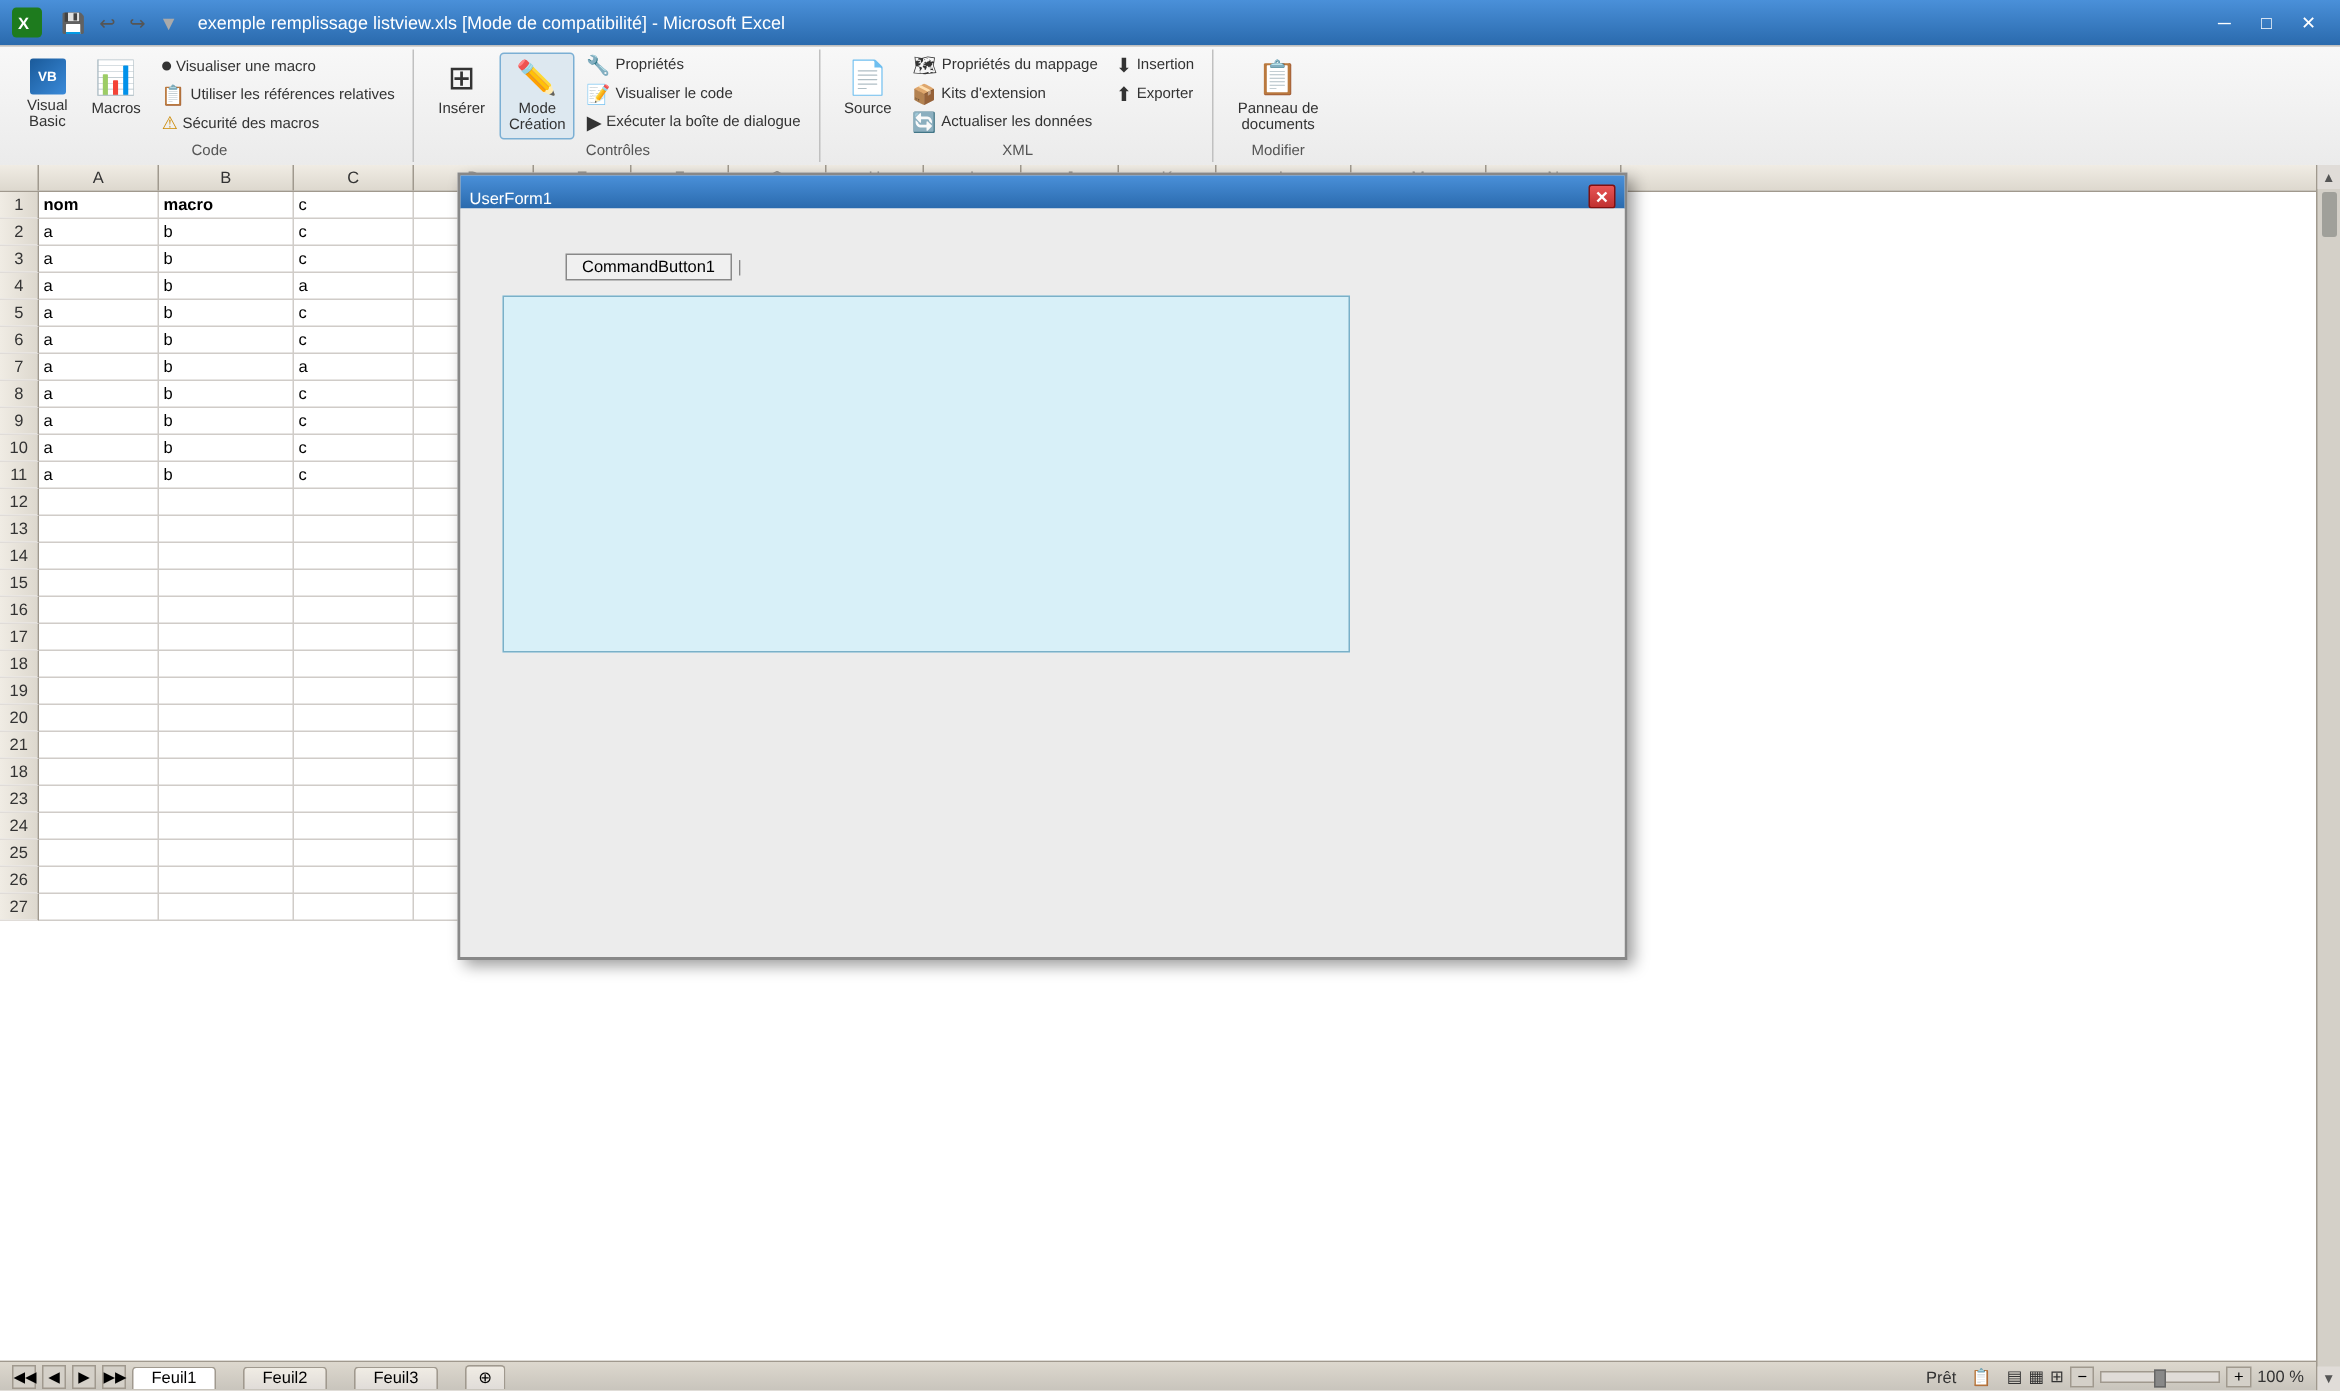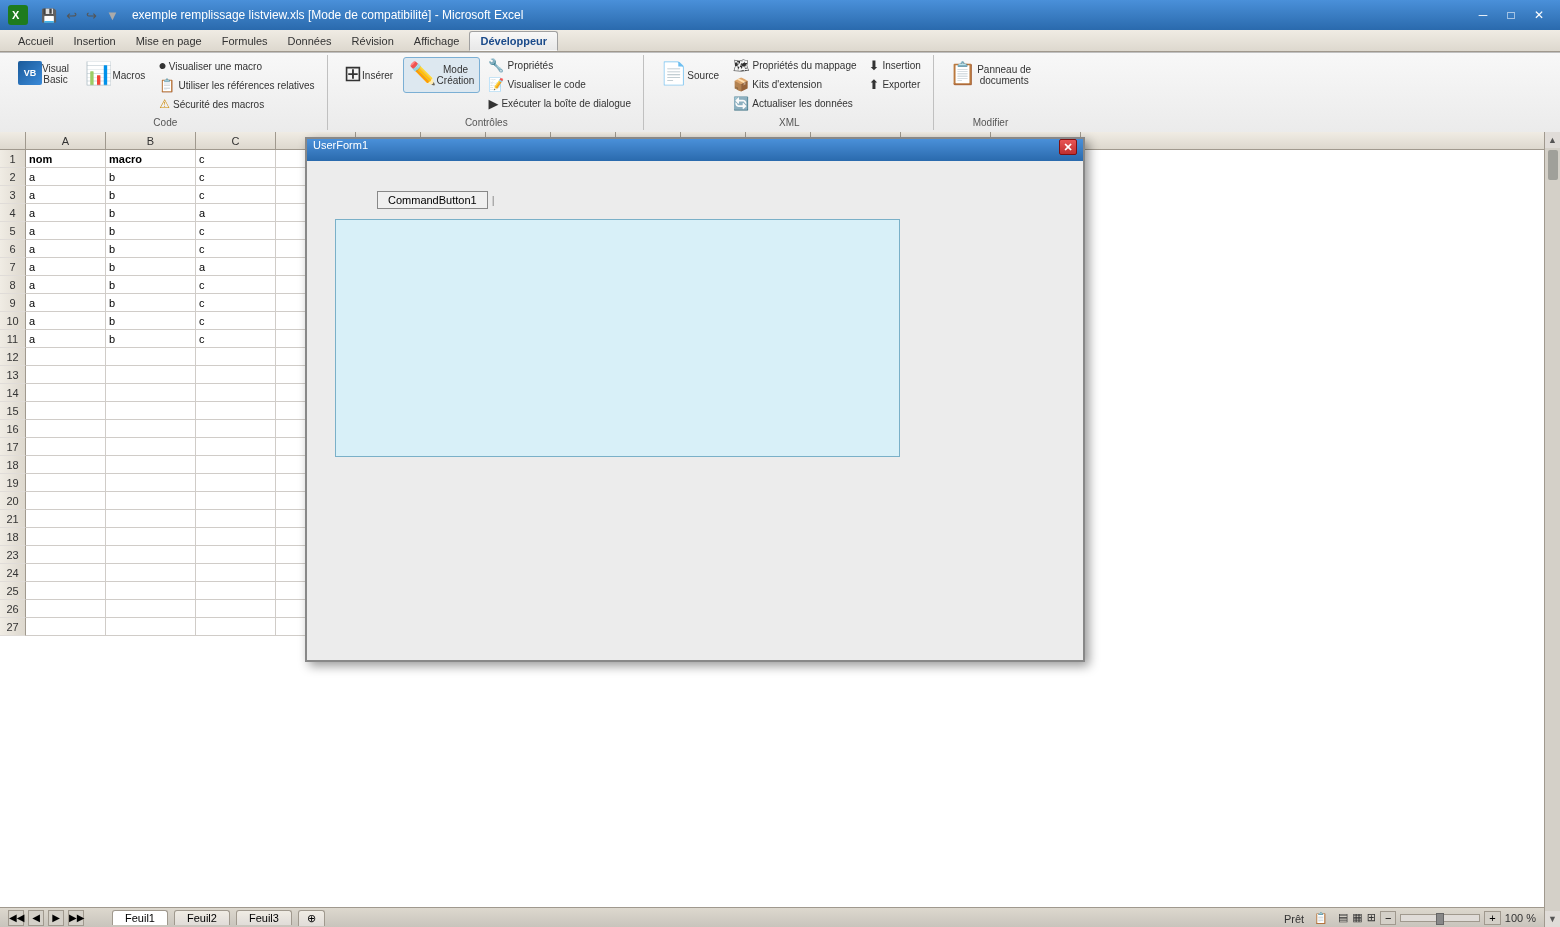--- a/index.html
+++ b/index.html
@@ -72,21 +72,21 @@
     }
     .ribbon-group-label {
       font-size: 10px;
       color: #555;
       margin-top: 2px;
       text-align: center;
     }
 
     .ribbon-btn-large {
       display: flex;
-      flex-direction: row;
+      flex-direction: column;
       align-items: center;
       padding: 3px 5px;
       cursor: pointer;
       border-radius: 3px;
       border: 1px solid transparent;
       min-width: 38px;
       font-size: 10px;
       color: #333;
       text-align: center;
     }
@@ -218,21 +218,21 @@
     
     .bottom-bar {
       height: 20px;
       background: linear-gradient(to bottom, #ddd8ce 0%, #c8c4bc 100%);
       display: flex;
       align-items: center;
       justify-content: space-between;
       padding: 0 8px;
       border-top: 1px solid #a0998e;
     }
-    .sheet-tabs { display: flex; gap: 4px; align-items: center; margin-left: 24px; }
+    .sheet-tabs { display: flex; gap: 16px; align-items: flex-end; }
     .sheet-tab {
       padding: 1px 12px;
       font-size: 11px;
       background: linear-gradient(to bottom, #f0ece4 0%, #e0dcd8 100%);
       border: 1px solid #a0998e;
       border-bottom: none;
       cursor: pointer;
       margin-right: 2px;
       border-radius: 3px 3px 0 0;
     }
@@ -258,21 +258,21 @@
       background: #f0f0f0;
       border: 2px solid #888;
       box-shadow: 4px 4px 10px rgba(0,0,0,0.4);
       display: flex;
       flex-direction: column;
     }
     .dialog-title-bar {
       height: 22px;
       background: linear-gradient(to bottom, #4a90d9 0%, #2a6aad 100%);
       display: flex;
-      align-items: flex-start;
+      align-items: flex-end;
       justify-content: space-between;
       padding: 0 6px;
       color: white;
       font-size: 11px;
     }
     .dialog-close-btn {
       width: 18px;
       height: 16px;
       background: linear-gradient(to bottom, #e85555 0%, #c03030 100%);
       border: 1px solid #801010;
@@ -353,30 +353,20 @@
       </div>
       <span class="title-bar-title">exemple remplissage listview.xls [Mode de compatibilité] - Microsoft Excel</span>
     </div>
     <div class="title-bar-controls">
       <button class="title-btn">─</button>
       <button class="title-btn">□</button>
       <button class="title-btn close">✕</button>
     </div>
   </div>
 
-  <div class="menu-bar">
-    <div class="ribbon-tab">Accueil</div>
-    <div class="ribbon-tab">Insertion</div>
-    <div class="ribbon-tab">Mise en page</div>
-    <div class="ribbon-tab">Formules</div>
-    <div class="ribbon-tab">Données</div>
-    <div class="ribbon-tab">Révision</div>
-    <div class="ribbon-tab">Affichage</div>
-    <div class="ribbon-tab active">Développeur</div>
-  </div>
 
   <div class="ribbon-content">
 
     <div class="ribbon-group">
       <div class="ribbon-group-content">
         <div class="ribbon-btn-large">
           <div class="icon icon-visual">
             <div class="icon-vb">VB</div>
           </div>
           <span>Visual<br>Basic</span>

